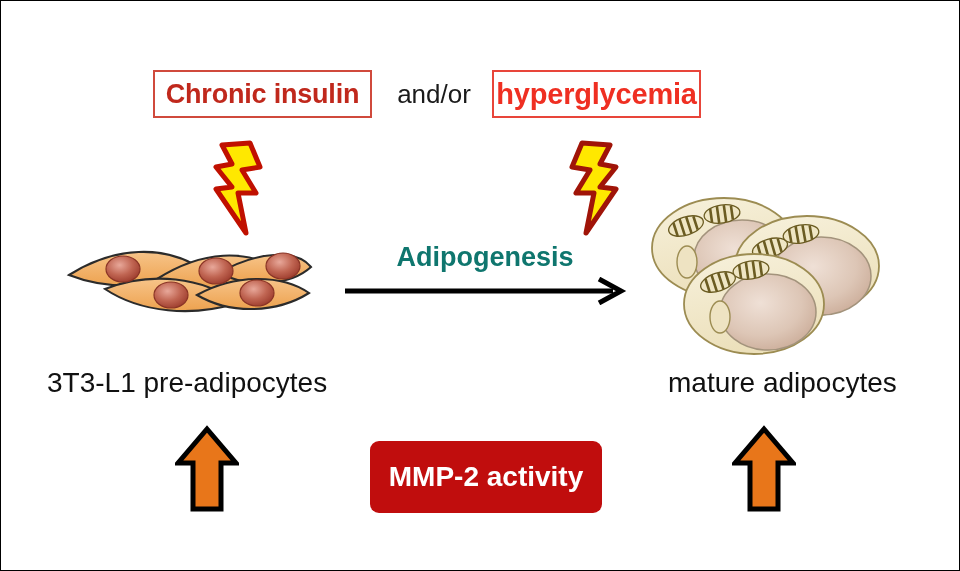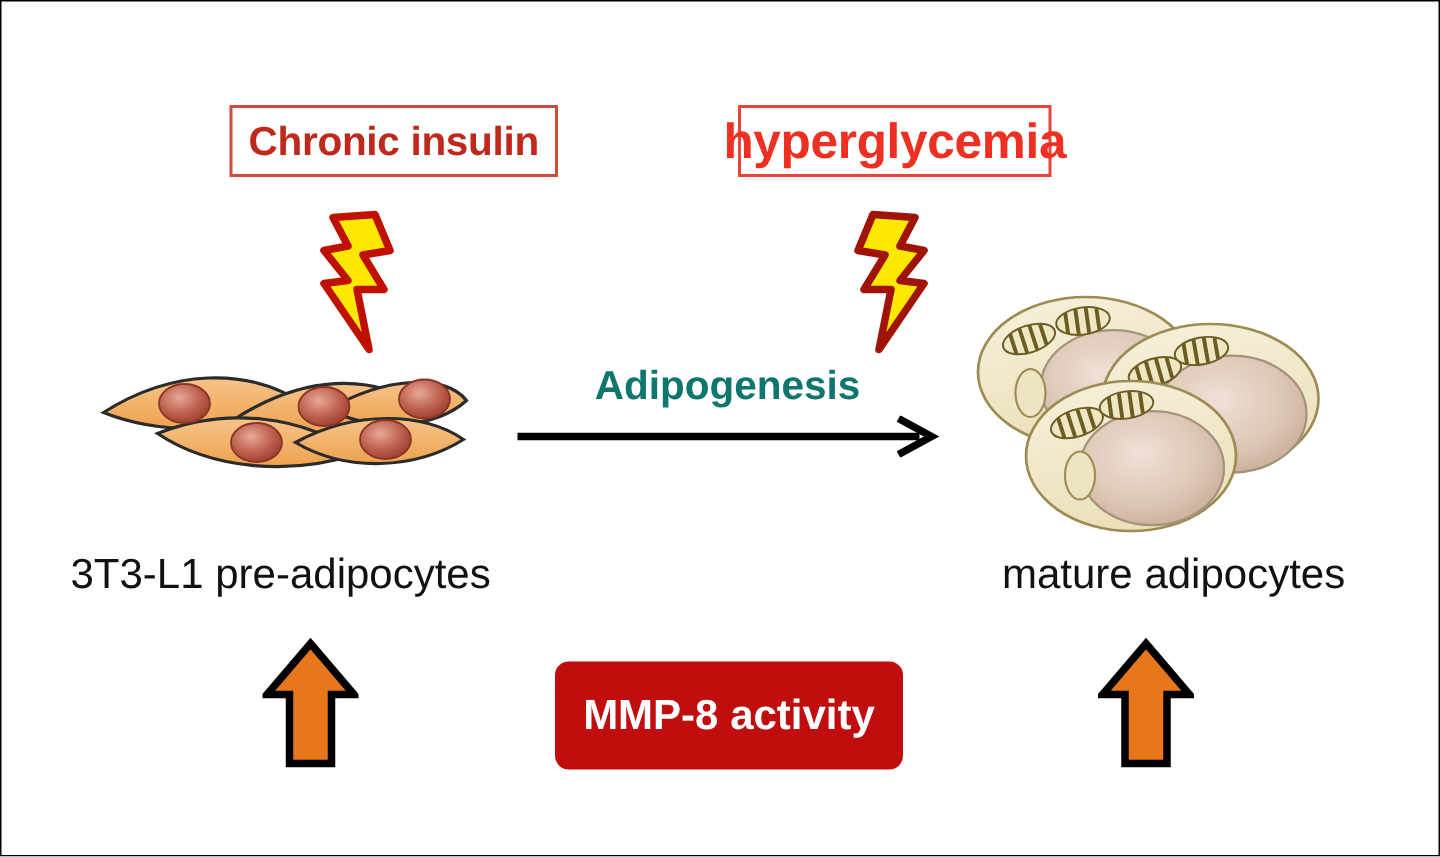--- a/index.html
+++ b/index.html
@@ -31,21 +31,21 @@
   #label-andor{
     left:378px;top:69px;width:110px;height:48px;
     display:flex;align-items:center;justify-content:center;
     color:#1a1a1a;font-size:26px;white-space:nowrap;
   }
   #box-hyperglycemia{
     left:491px;top:69px;width:209px;height:48px;
     border:2px solid #e8453a;
   }
   #box-hyperglycemia .stim-text{
-    color:#ef2f22;font-weight:bold;font-size:33px;
+    color:#ef2f22;font-weight:bold;font-size:29px;
     letter-spacing:-0.2px;white-space:nowrap;
   }
 
   
   #bolt-left{left:193px;top:136px;width:72px;height:102px;}
   #bolt-right{left:565px;top:136px;width:72px;height:102px;}
 
   
   #preadipocyte-cluster{left:60px;top:232px;width:254px;height:90px;}
   #mature-adipocyte-cluster{left:645px;top:185px;width:238px;height:180px;}
@@ -87,20 +87,21 @@
 </style>
 </head>
 <body>
 
 <div id="canvas">
 
   <div class="abs stim-box" id="box-chronic-insulin">
     <span class="stim-text">Chronic insulin</span>
   </div>
 
+  <div class="abs" id="label-andor">and/or</div>
 
   <div class="abs stim-box" id="box-hyperglycemia">
     <span class="stim-text">hyperglycemia</span>
   </div>
 
   <svg class="abs" id="bolt-left" viewBox="0 0 72 102">
     <polygon points="56,6 66,30 48,33 62,56 44,56 52,96 22,52 38,50 22,30 38,27 28,8" fill="#ffe800" stroke="#c01000" stroke-width="5" stroke-linejoin="round"></polygon>
   </svg>
 
   <svg class="abs" id="bolt-right" viewBox="0 0 72 102">
@@ -206,21 +207,21 @@
   <svg class="abs" id="arrow-adipogenesis" viewBox="0 0 290 28">
     <line x1="4" y1="14" x2="272" y2="14" stroke="#000000" stroke-width="5"></line>
     <polyline points="258,2 280,14 258,26" fill="none" stroke="#000000" stroke-width="5" stroke-linecap="butt" stroke-linejoin="miter"></polyline>
   </svg>
 
   <div class="abs" id="label-preadipocytes">3T3-L1 pre-adipocytes</div>
 
   <div class="abs" id="label-mature">mature adipocytes</div>
 
   <div class="abs" id="box-mmp2">
-    <span class="mmp-text">MMP-8 activity</span>
+    <span class="mmp-text">MMP-2 activity</span>
   </div>
 
   <svg class="abs" id="arrow-up-left" viewBox="0 0 64 88">
     <polygon points="32,4 61,38 46,38 46,84 18,84 18,38 3,38" fill="#e8761a" stroke="#000000" stroke-width="5" stroke-linejoin="miter"></polygon>
   </svg>
 
   <svg class="abs" id="arrow-up-right" viewBox="0 0 64 88">
     <polygon points="32,4 61,38 46,38 46,84 18,84 18,38 3,38" fill="#e8761a" stroke="#000000" stroke-width="5" stroke-linejoin="miter"></polygon>
   </svg>
 

